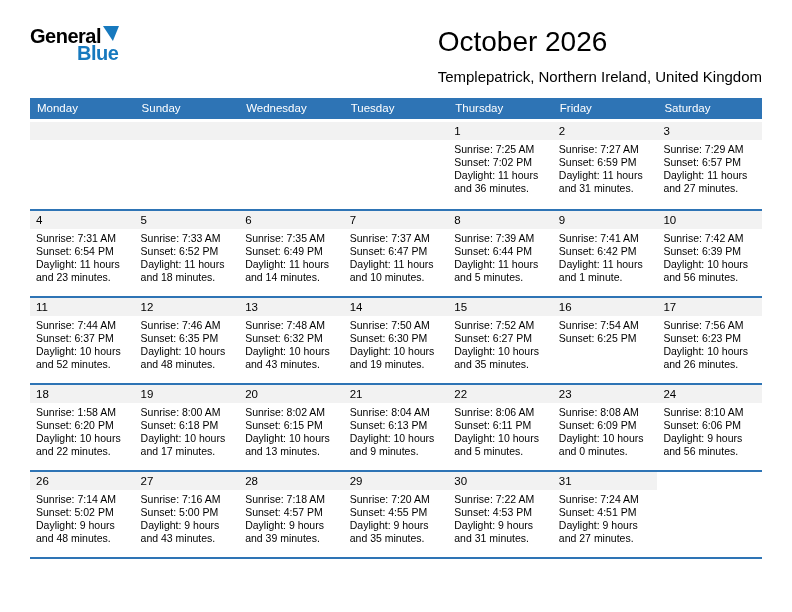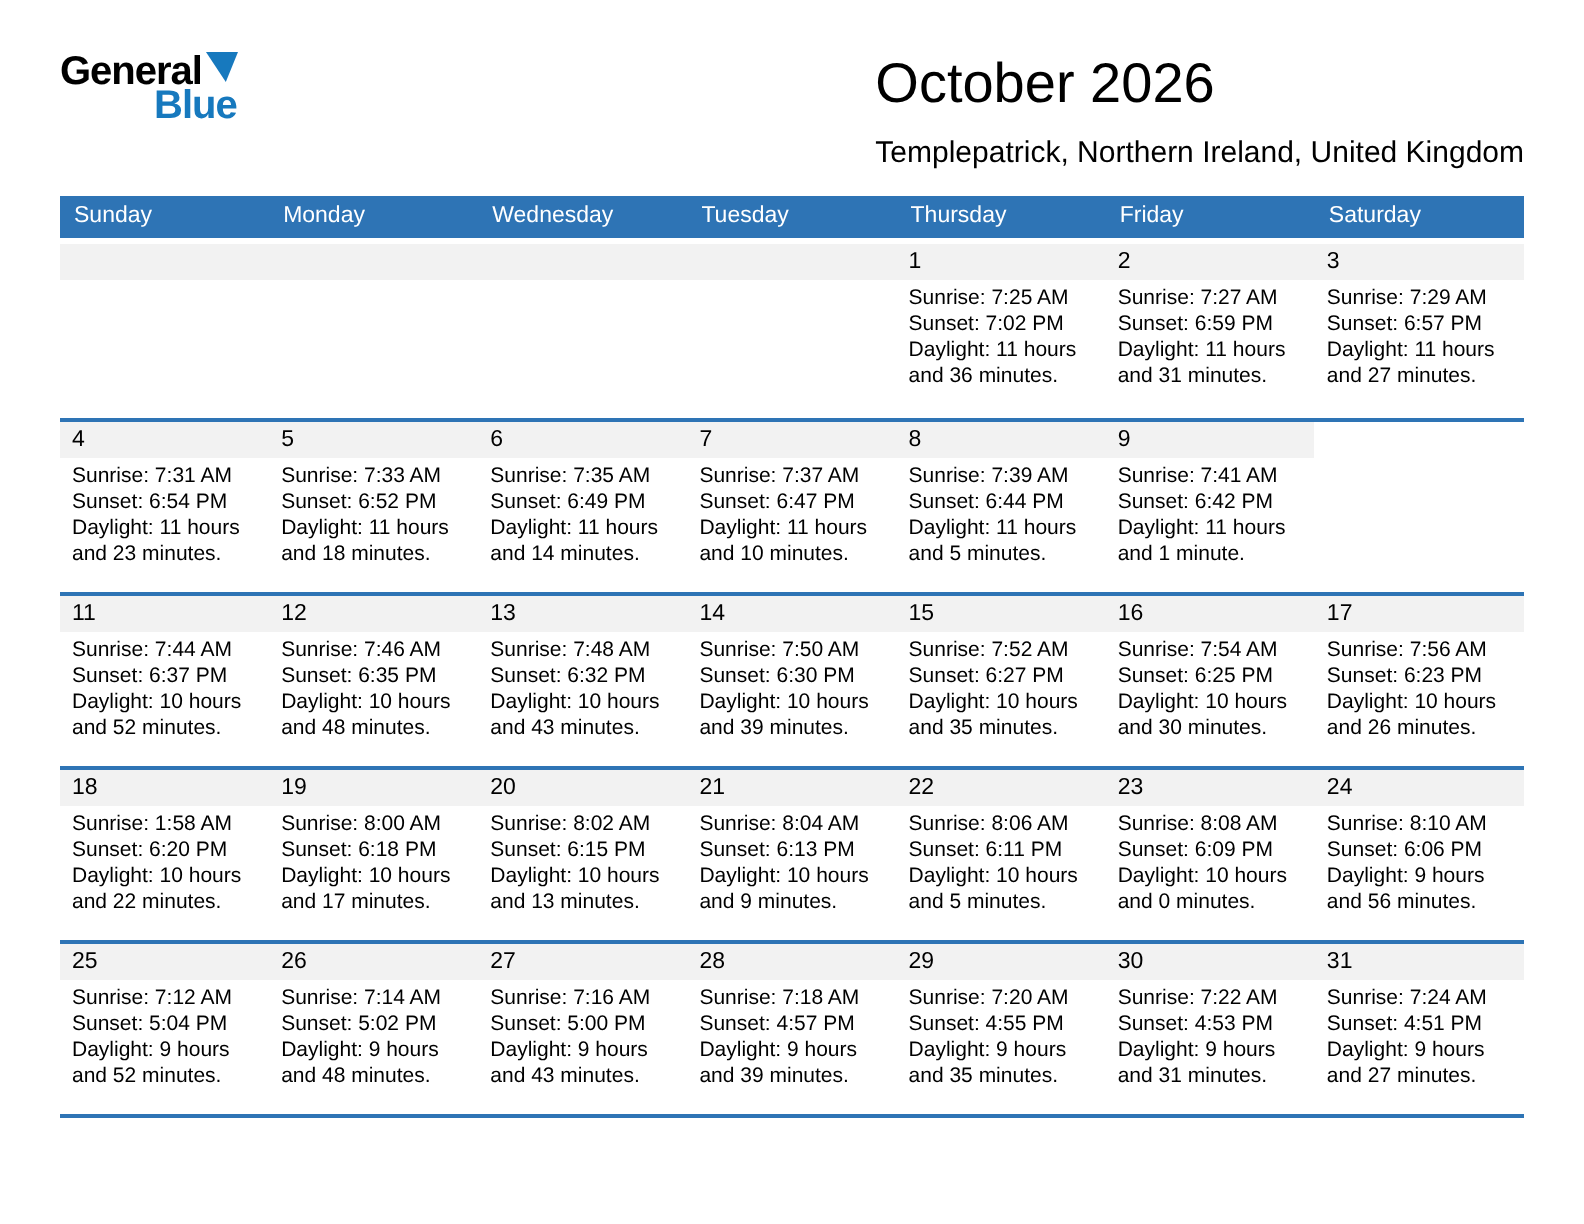--- a/index.html
+++ b/index.html
@@ -98,22 +98,22 @@
       <div class="logo-blue">Blue</div>
     </div>
     <div class="titles">
       <div class="month-title">October 2026</div>
       <div class="location">Templepatrick, Northern Ireland, United Kingdom</div>
     </div>
   </div>
 
   <div class="calendar">
     <div class="weekday-row">
+        <div class="weekday">Monday</div>
         <div class="weekday">Sunday</div>
-        <div class="weekday">Monday</div>
         <div class="weekday">Wednesday</div>
         <div class="weekday">Tuesday</div>
         <div class="weekday">Thursday</div>
         <div class="weekday">Friday</div>
         <div class="weekday">Saturday</div>
       </div>
     <div class="grid">
         <div class="week-row">
           <div class="day-cell">
             <div class="day-strip"></div>
@@ -198,20 +198,28 @@
             </div>
           </div>
           <div class="day-cell">
             <div class="day-strip"><span class="day-num">9</span></div>
             <div class="day-body">
               <div class="day-line">Sunrise: 7:41 AM</div>
               <div class="day-line">Sunset: 6:42 PM</div>
               <div class="day-line">Daylight: 11 hours and 1 minute.</div>
             </div>
           </div>
+          <div class="day-cell">
+            <div class="day-strip"><span class="day-num">10</span></div>
+            <div class="day-body">
+              <div class="day-line">Sunrise: 7:42 AM</div>
+              <div class="day-line">Sunset: 6:39 PM</div>
+              <div class="day-line">Daylight: 10 hours and 56 minutes.</div>
+            </div>
+          </div>
         </div>
         <div class="week-row">
           <div class="day-cell">
             <div class="day-strip"><span class="day-num">11</span></div>
             <div class="day-body">
               <div class="day-line">Sunrise: 7:44 AM</div>
               <div class="day-line">Sunset: 6:37 PM</div>
               <div class="day-line">Daylight: 10 hours and 52 minutes.</div>
             </div>
           </div>
@@ -229,37 +237,36 @@
               <div class="day-line">Sunrise: 7:48 AM</div>
               <div class="day-line">Sunset: 6:32 PM</div>
               <div class="day-line">Daylight: 10 hours and 43 minutes.</div>
             </div>
           </div>
           <div class="day-cell">
             <div class="day-strip"><span class="day-num">14</span></div>
             <div class="day-body">
               <div class="day-line">Sunrise: 7:50 AM</div>
               <div class="day-line">Sunset: 6:30 PM</div>
-              <div class="day-line">Daylight: 10 hours and 39 minutes.</div>
+              <div class="day-line">Daylight: 10 hours and 19 minutes.</div>
             </div>
           </div>
           <div class="day-cell">
             <div class="day-strip"><span class="day-num">15</span></div>
             <div class="day-body">
               <div class="day-line">Sunrise: 7:52 AM</div>
               <div class="day-line">Sunset: 6:27 PM</div>
               <div class="day-line">Daylight: 10 hours and 35 minutes.</div>
             </div>
           </div>
           <div class="day-cell">
             <div class="day-strip"><span class="day-num">16</span></div>
             <div class="day-body">
               <div class="day-line">Sunrise: 7:54 AM</div>
               <div class="day-line">Sunset: 6:25 PM</div>
-              <div class="day-line">Daylight: 10 hours and 30 minutes.</div>
             </div>
           </div>
           <div class="day-cell">
             <div class="day-strip"><span class="day-num">17</span></div>
             <div class="day-body">
               <div class="day-line">Sunrise: 7:56 AM</div>
               <div class="day-line">Sunset: 6:23 PM</div>
               <div class="day-line">Daylight: 10 hours and 26 minutes.</div>
             </div>
           </div>
@@ -316,28 +323,20 @@
           <div class="day-cell">
             <div class="day-strip"><span class="day-num">24</span></div>
             <div class="day-body">
               <div class="day-line">Sunrise: 8:10 AM</div>
               <div class="day-line">Sunset: 6:06 PM</div>
               <div class="day-line">Daylight: 9 hours and 56 minutes.</div>
             </div>
           </div>
         </div>
         <div class="week-row">
-          <div class="day-cell">
-            <div class="day-strip"><span class="day-num">25</span></div>
-            <div class="day-body">
-              <div class="day-line">Sunrise: 7:12 AM</div>
-              <div class="day-line">Sunset: 5:04 PM</div>
-              <div class="day-line">Daylight: 9 hours and 52 minutes.</div>
-            </div>
-          </div>
           <div class="day-cell">
             <div class="day-strip"><span class="day-num">26</span></div>
             <div class="day-body">
               <div class="day-line">Sunrise: 7:14 AM</div>
               <div class="day-line">Sunset: 5:02 PM</div>
               <div class="day-line">Daylight: 9 hours and 48 minutes.</div>
             </div>
           </div>
           <div class="day-cell">
             <div class="day-strip"><span class="day-num">27</span></div>

